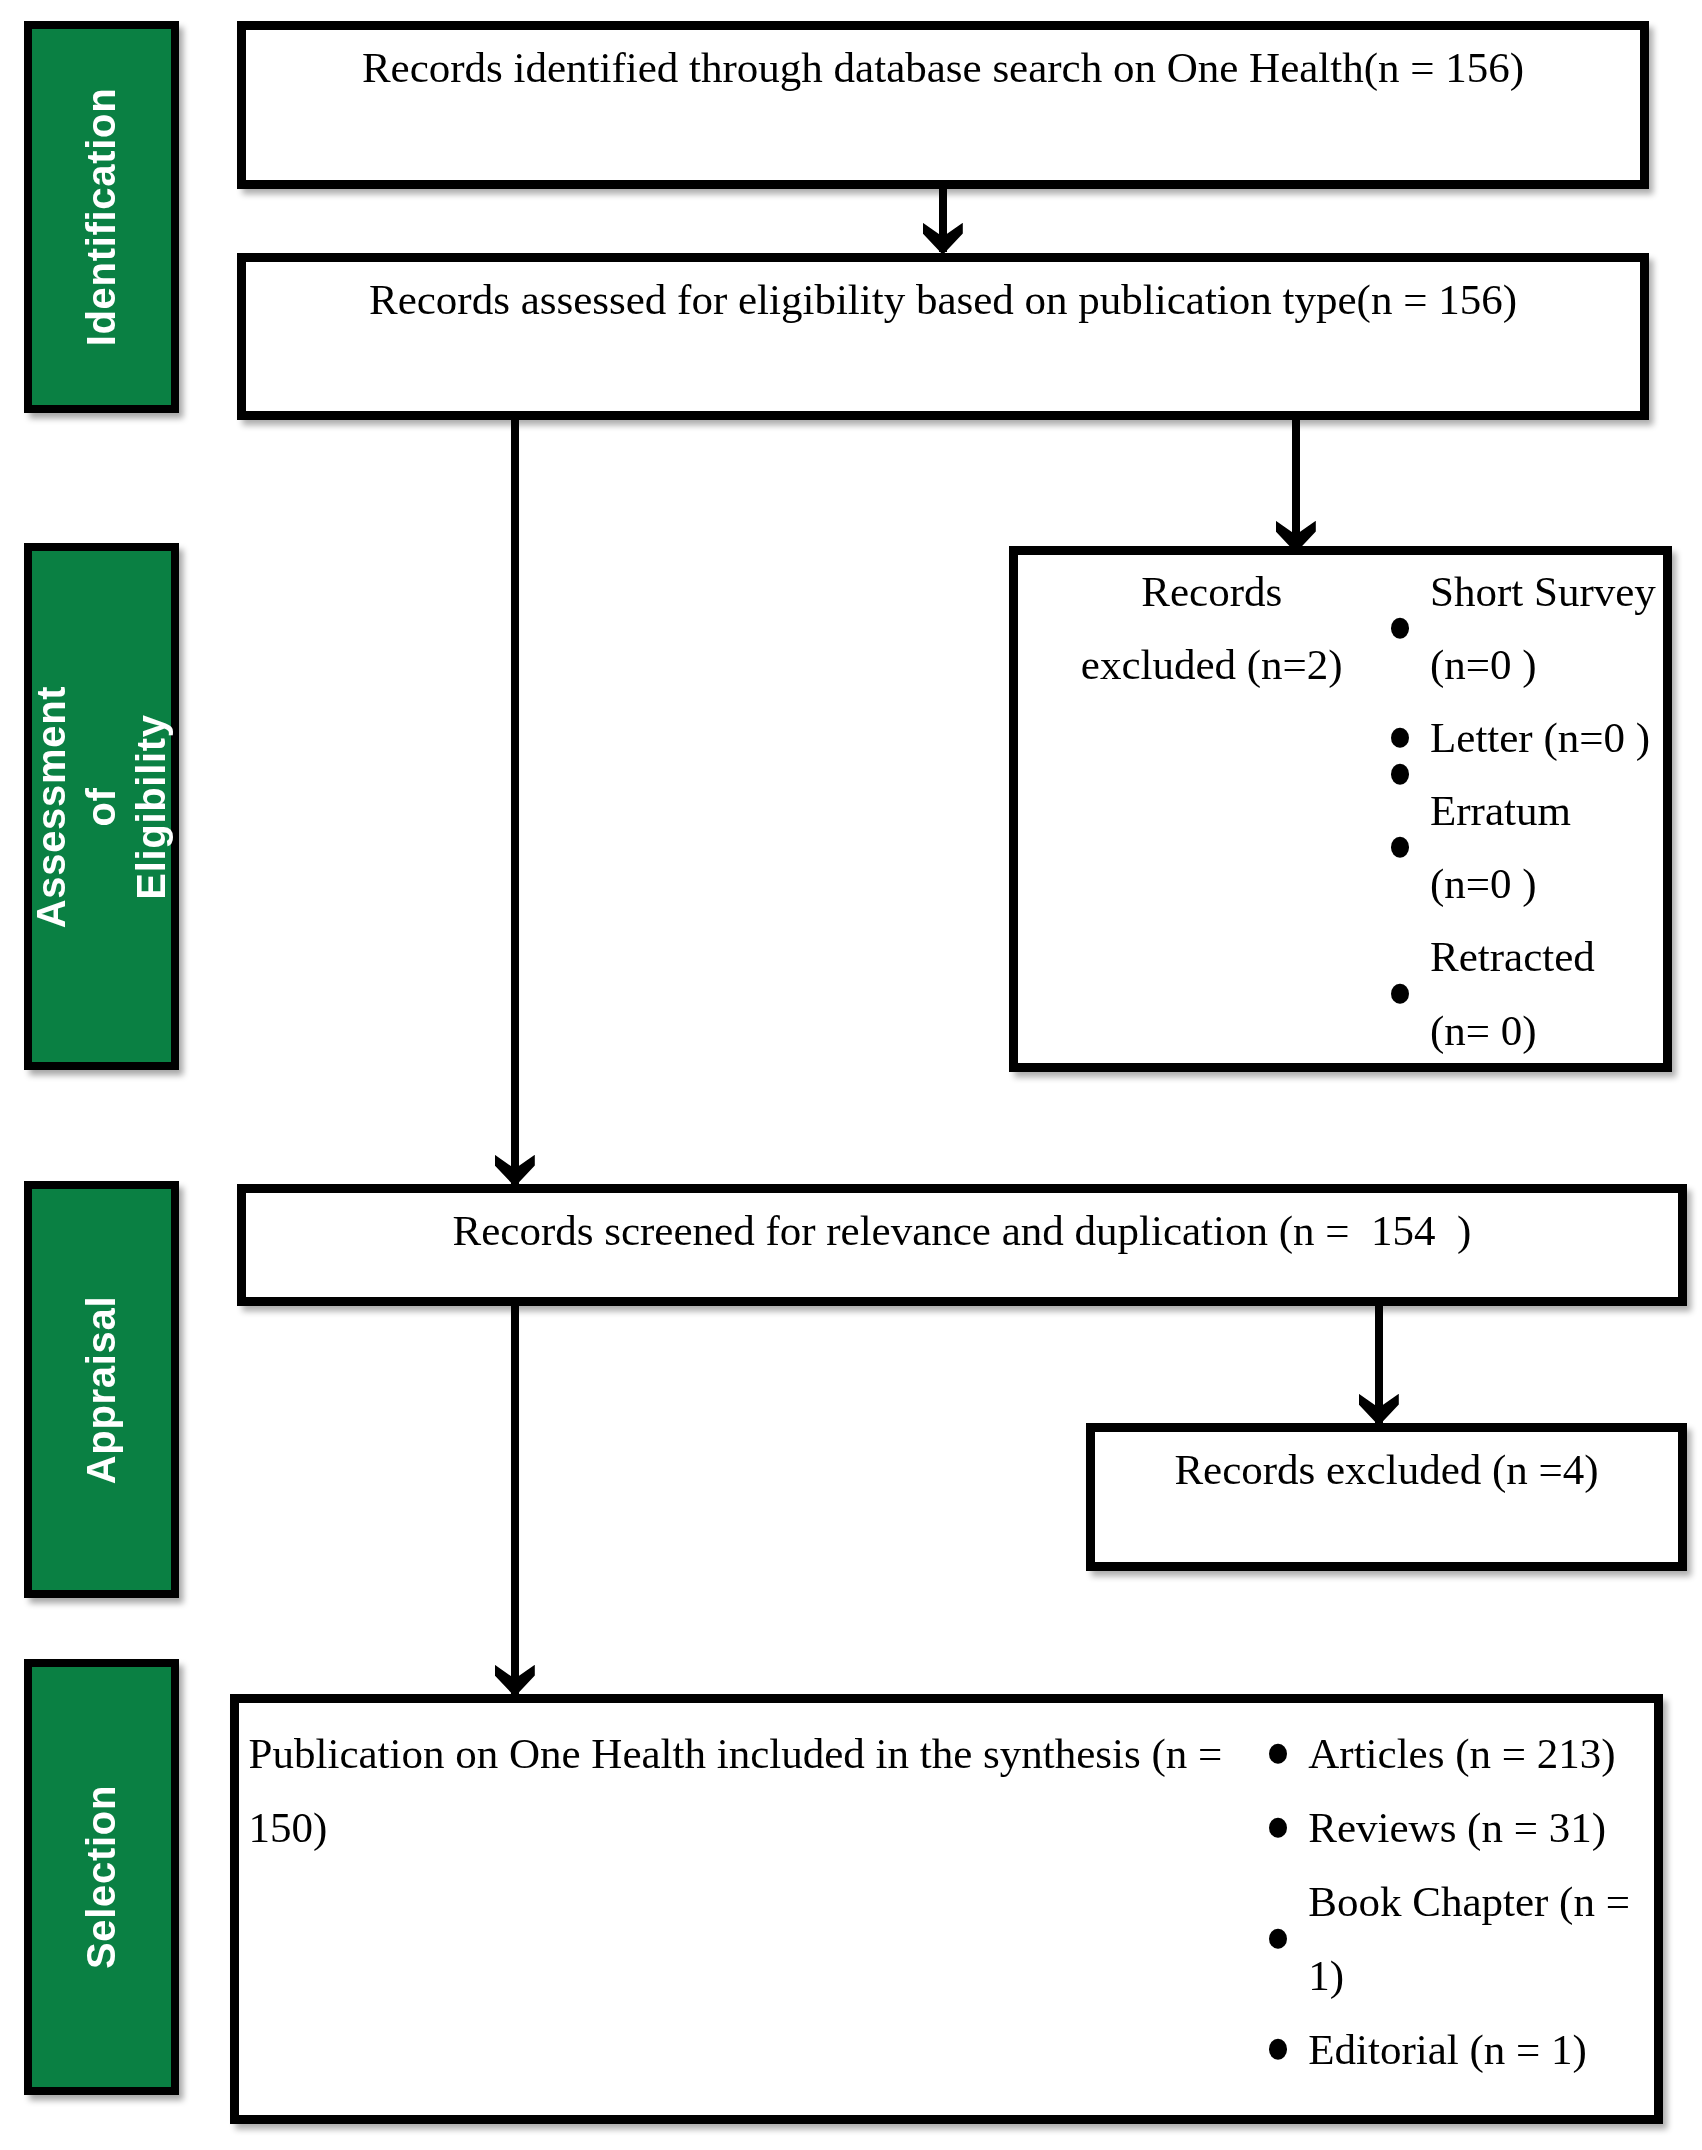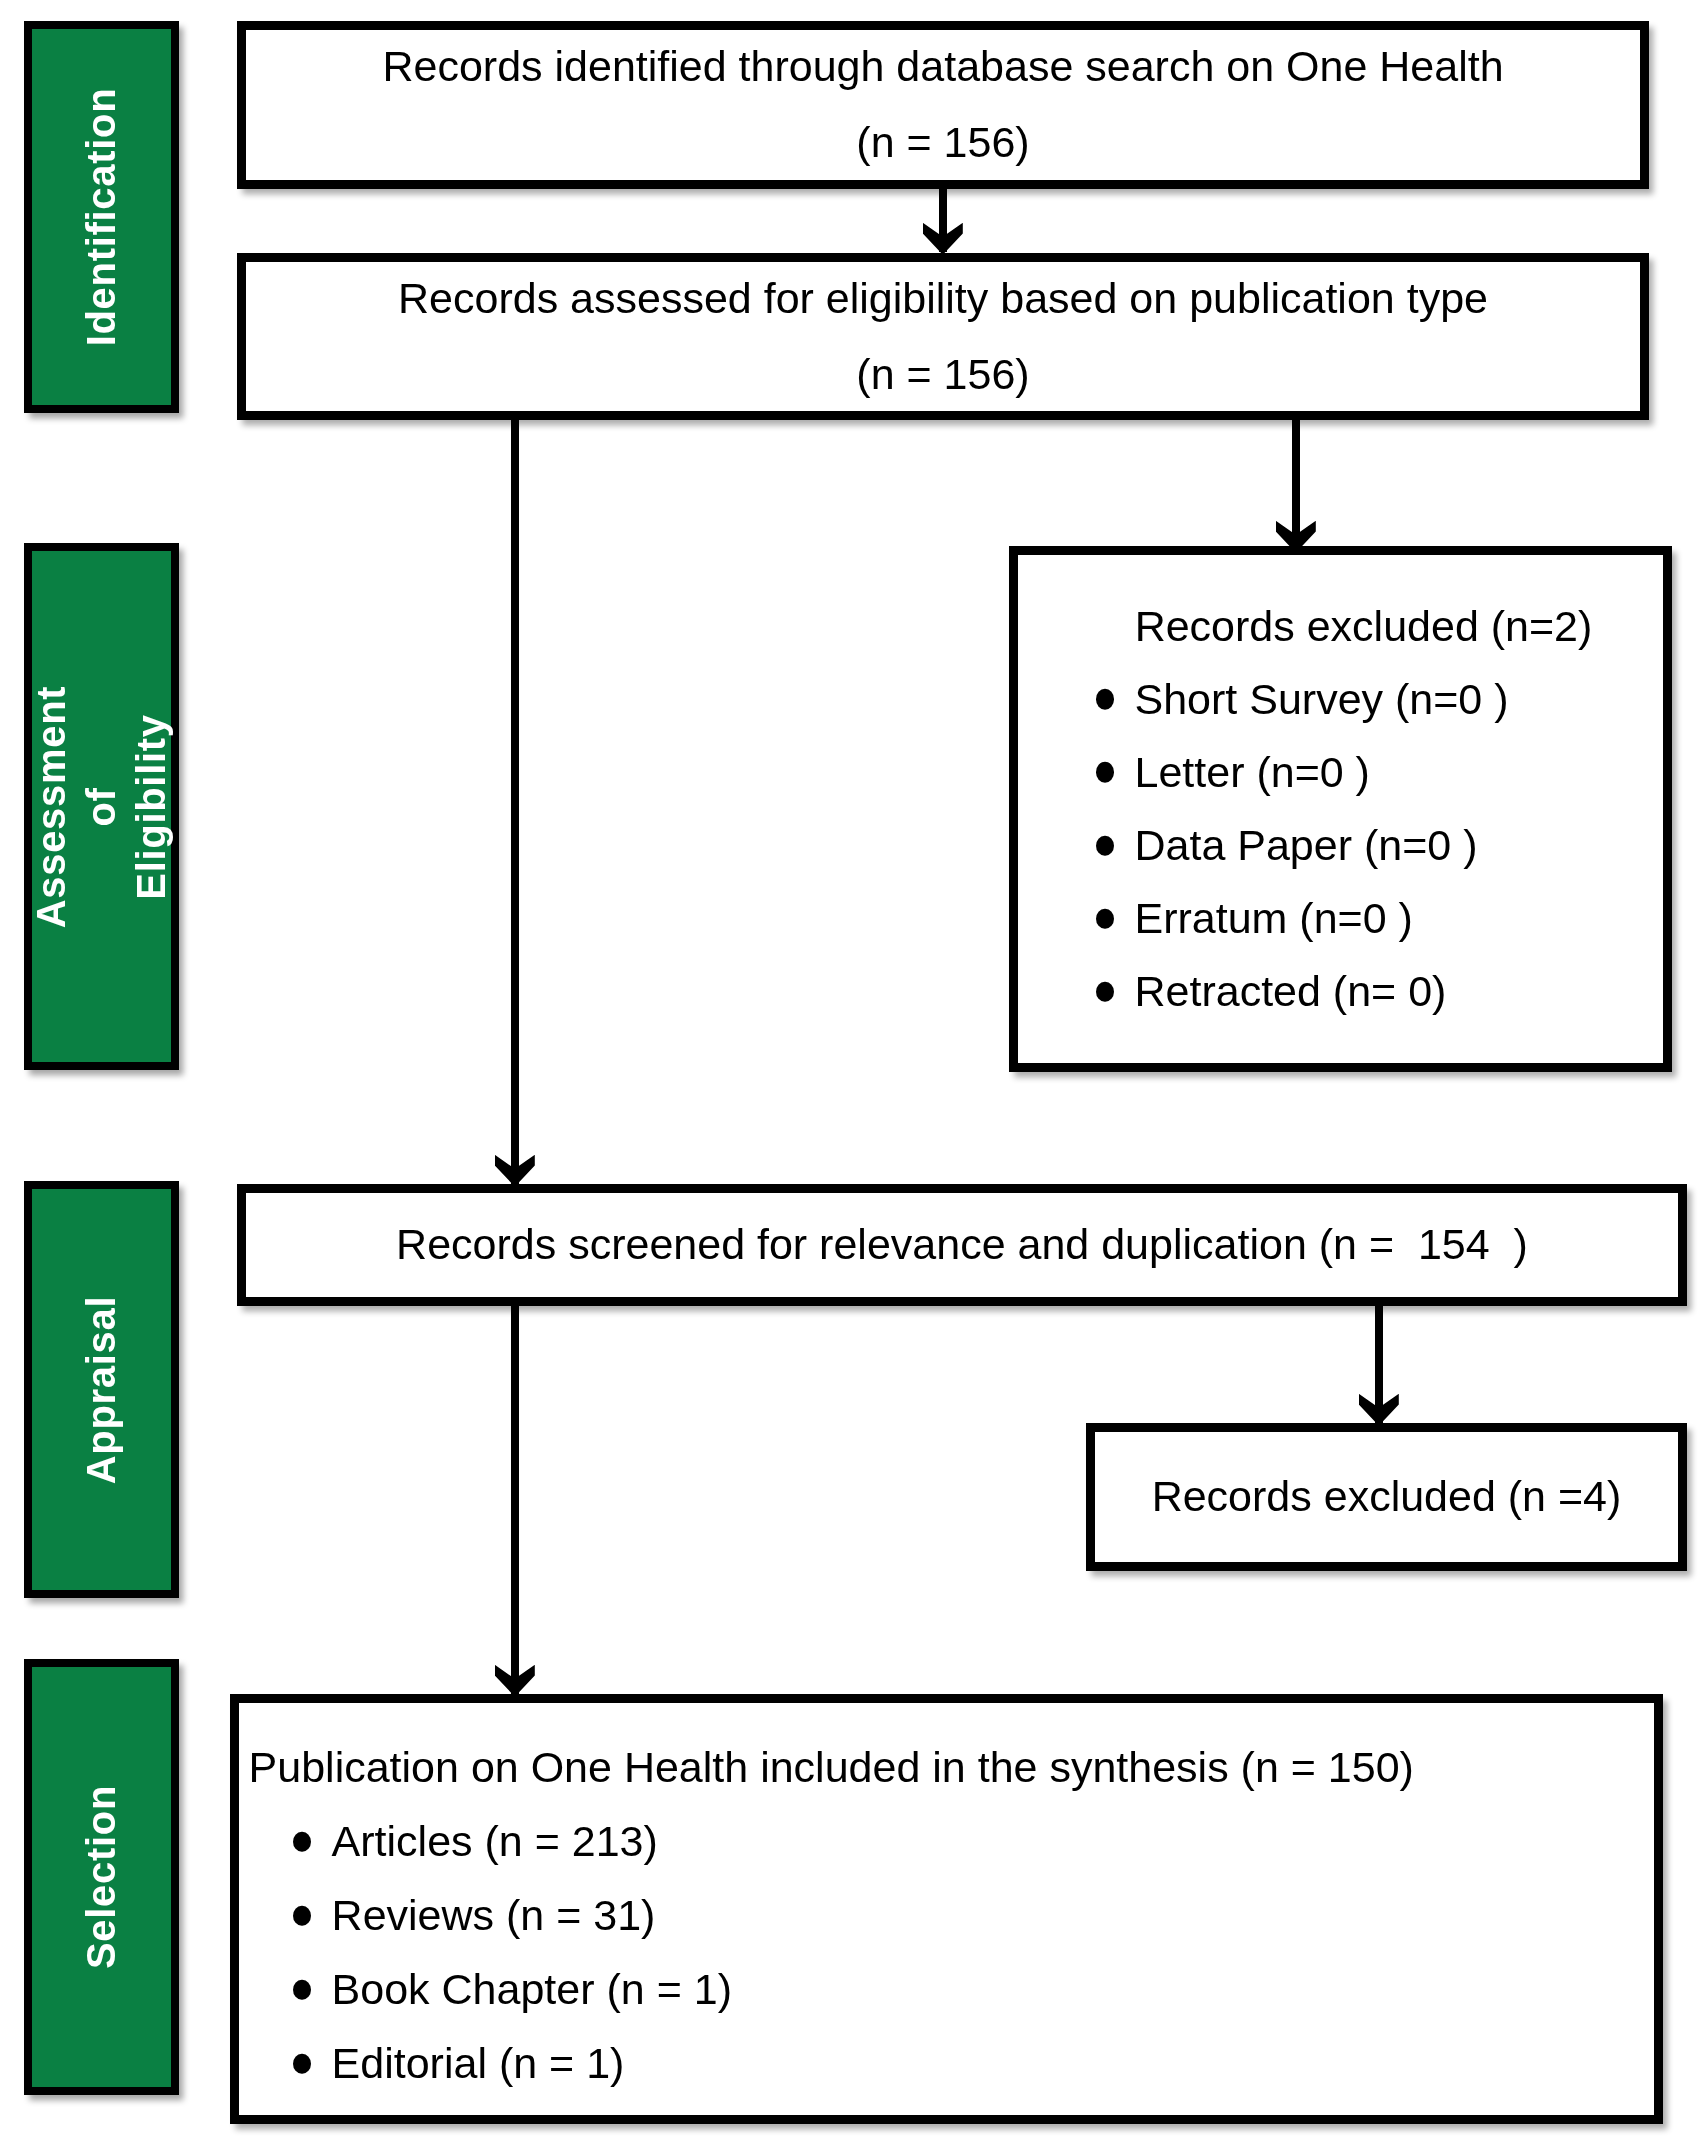--- a/index.html
+++ b/index.html
@@ -35,25 +35,26 @@
   }
 
   
   .fbox {
     position: absolute;
     background: #ffffff;
     border: 9px solid #000000;
     box-shadow: 4.8px 5.5px 6.2px rgba(0,0,0,0.32);
     box-sizing: border-box;
     display: flex;
-    flex-direction: column;
+    flex-direction: row;
     justify-content: center;
     font-size: 43px;
     line-height: 1.75;
     text-align: center;
+    font-family: Liberation Serif, serif;
   }
   .fbox .txt { white-space: pre-wrap; }
 
   .fbox.listbox { justify-content: center; line-height: 1.7; }
   .fbox.listbox .box-title { text-align: center; }
   .fbox ul {
     margin: 0;
     padding: 0 0 0 27.5px;
     list-style: none;
     text-align: left;
@@ -132,21 +133,21 @@
 
   <div class="arrow" style="left:1292px; top:419px; height:131px;">
     <span class="head"></span>
   </div>
 
   <div class="fbox listbox" style="left:1009px; top:546px; width:663px; height:526px;padding-left:46px;">
     <div class="box-title txt">Records excluded (n=2)</div>
     <ul>
       <li><span class="bullet-dot"></span><span class="txt">Short Survey (n=0 )</span></li>
       <li><span class="bullet-dot"></span><span class="txt">Letter (n=0 )</span></li>
-      <li><span class="bullet-dot"></span><span class="txt">Data Paper (n=0 )</span></li>
+      <li><span class="bullet-dot"></span></li>
       <li><span class="bullet-dot"></span><span class="txt">Erratum (n=0 )</span></li>
       <li><span class="bullet-dot"></span><span class="txt">Retracted (n= 0)</span></li>
     </ul>
   </div>
 
   <div class="fbox" style="left:237px; top:1184px; width:1450px; height:122px;">
     <div class="txt">Records screened for relevance and duplication (n =  154  )</div>
   </div>
 
   <div class="arrow" style="left:511px; top:1306px; height:388px;">

